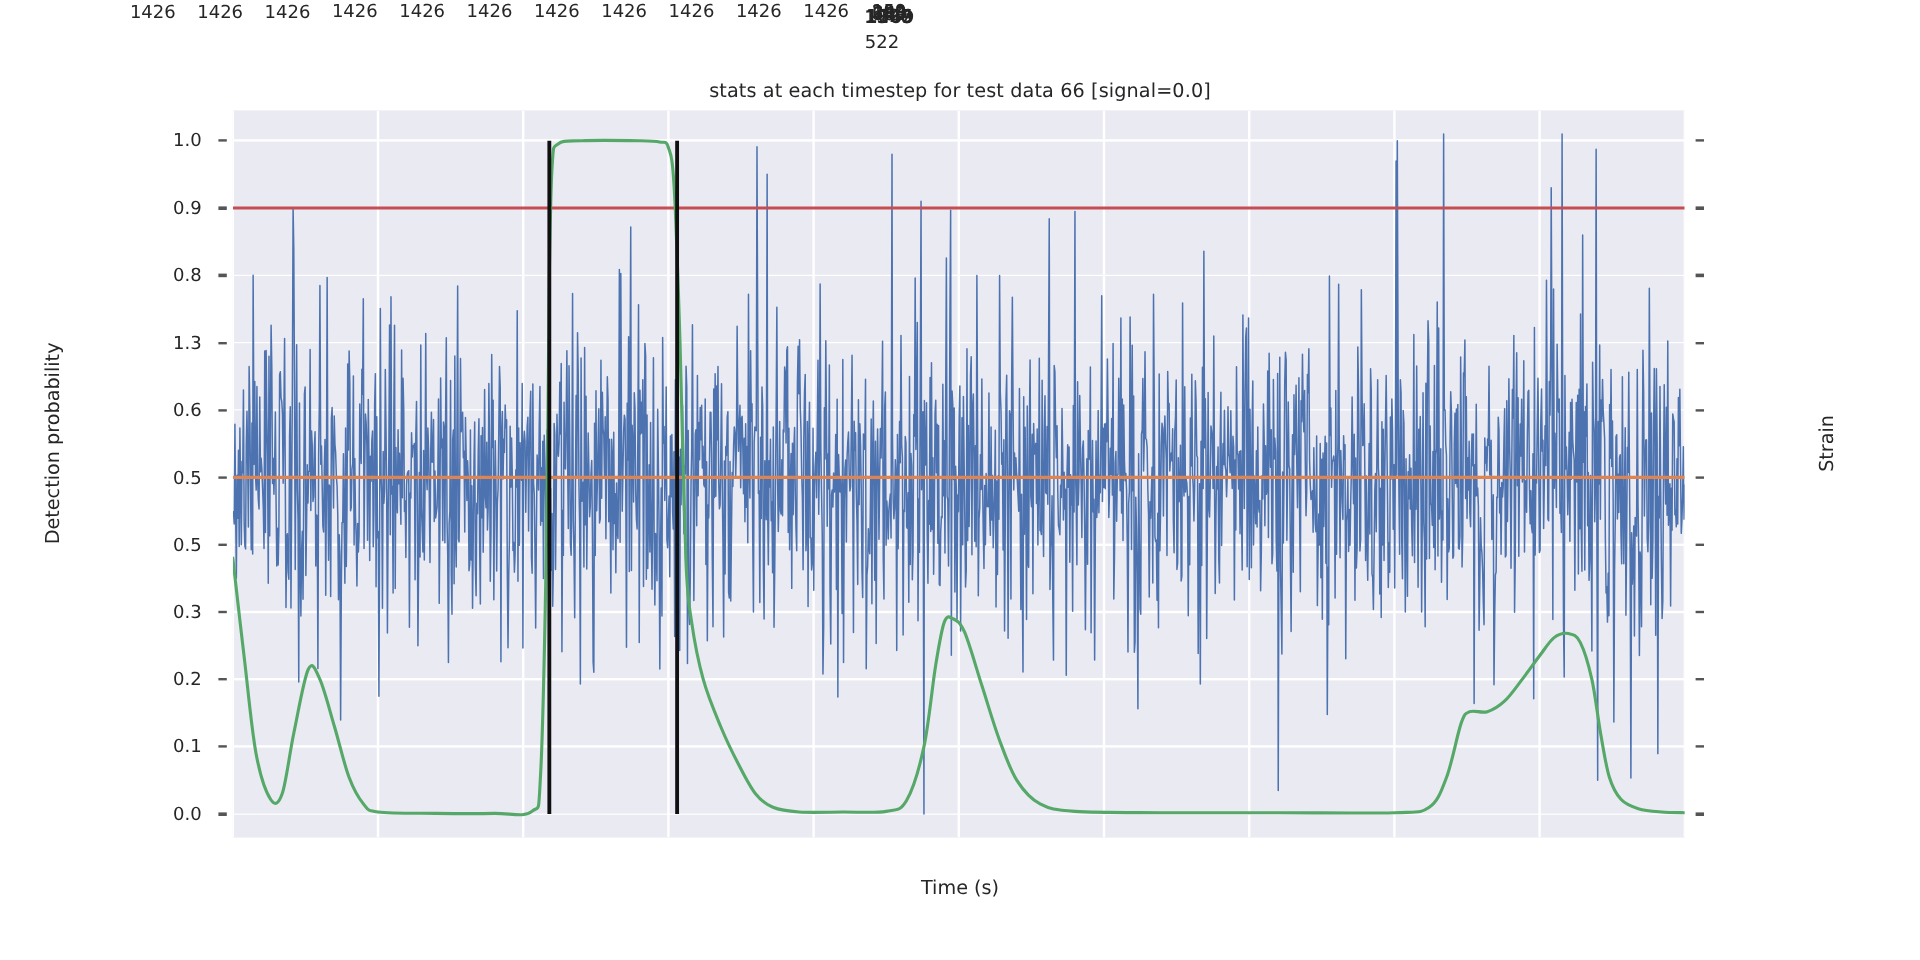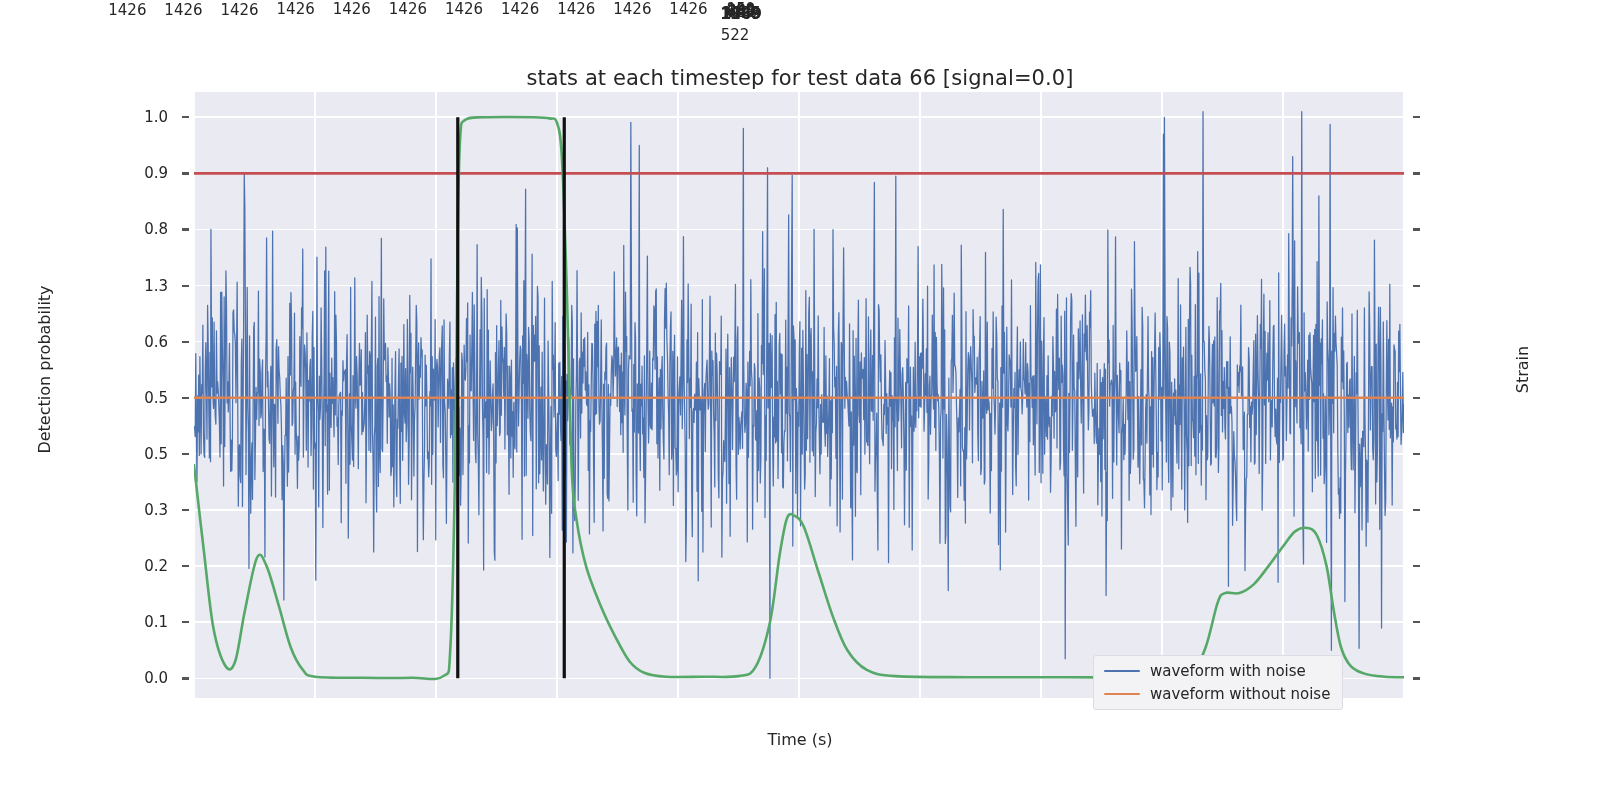--- a/index.html
+++ b/index.html
@@ -4,21 +4,21 @@
 <style>
   html,body{margin:0;padding:0;}
   body{
     width:1600px;height:800px;background:#ffffff;
     font-family:"DejaVu Sans","Liberation Sans",sans-serif;
     color:#262626;overflow:hidden;position:relative;
   }
   #figure{position:absolute;left:0;top:0;width:1600px;height:800px;}
   .fig-title{
     position:absolute;left:0;top:66px;width:1600px;text-align:center;
-    font-size:21px;color:#262626;letter-spacing:0.1px;
+    font-size:16px;color:#262626;letter-spacing:0.1px;
   }
   
   .plot-area{
     position:absolute;left:194px;top:92px;width:1210px;height:606px;
     background:#eaeaf2;overflow:hidden;
   }
   .grid-line{position:absolute;background:#ffffff;}
   .grid-h{left:0;width:100%;height:1.6px;}
   .grid-v{top:0;height:100%;width:1.6px;}
   svg.series{position:absolute;left:0;top:0;width:1210px;height:606px;display:block;}
@@ -158,24 +158,14 @@
       <div class="xtick" style="left: 700px; top: 1.5px; margin-top: 24px;">522</div>
       <div class="xtick" style="left: 706px; top: 2px;">643</div>
       <div class="xtick" style="left: 706px; top: 2.5px;">764</div>
       <div class="xtick" style="left: 706px; top: 3px;">885</div>
       <div class="xtick" style="left: 706px; top: 3.5px;">1006</div>
       <div class="xtick" style="left: 706px; top: 4px;">1127</div>
       <div class="xtick" style="left: 706px; top: 4.5px;">1248</div>
       <div class="xtick" style="left: 706px; top: 5px; font-weight: bold;">1369</div>
     </div>
 
-  <div class="legend">
-    <div class="legend-row">
-      <span class="legend-swatch" id="sw0" style="background: rgb(76, 114, 176);"></span>
-      <span class="legend-text">waveform with noise</span>
-    </div>
-    <div class="legend-row">
-      <span class="legend-swatch" id="sw1" style="background: rgb(221, 132, 82);"></span>
-      <span class="legend-text">waveform without noise</span>
-    </div>
-  </div>
 
 </div>
 
 </body></html>

